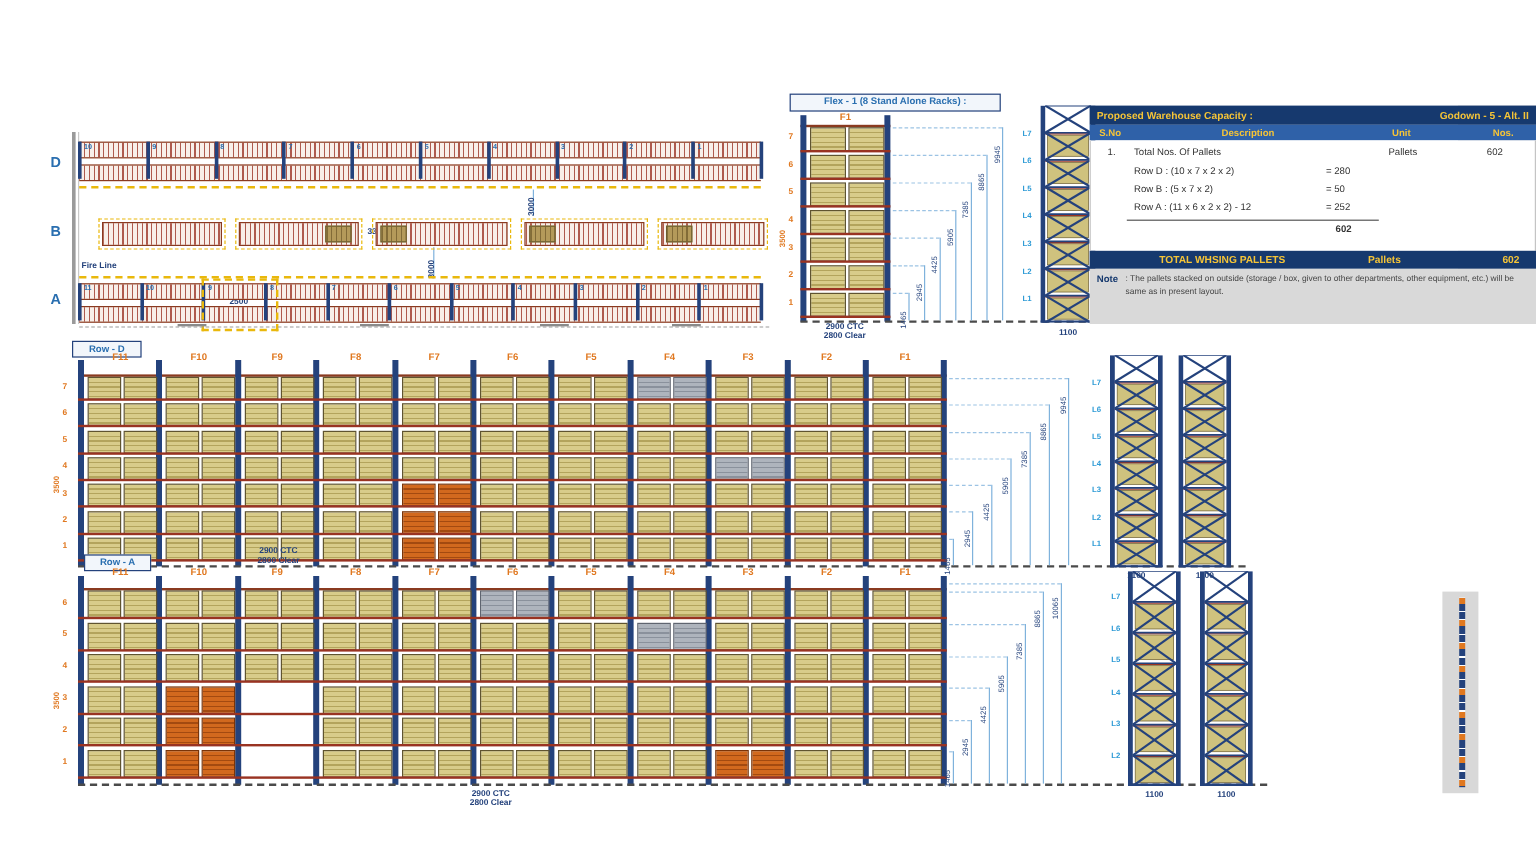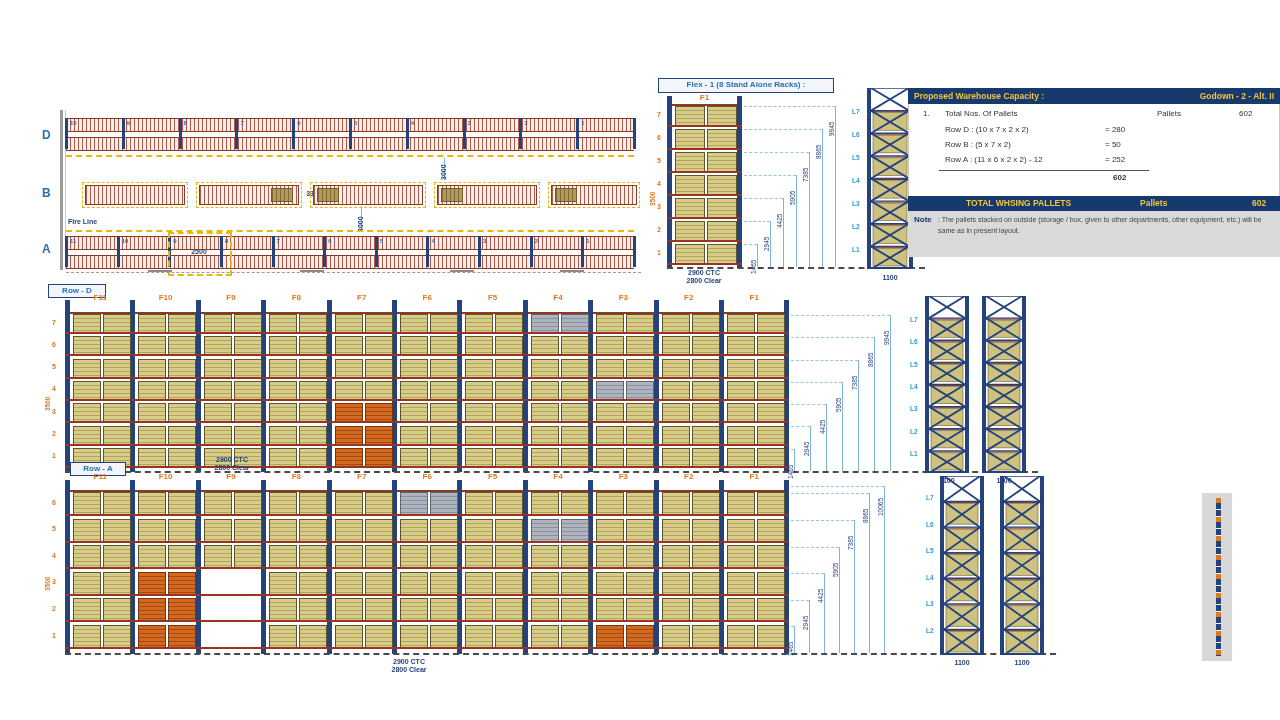--- a/index.html
+++ b/index.html
@@ -262,21 +262,21 @@
       <div class="frame-lvl" style="left: 197px; top: 30px;">L7</div>
       <div class="frame-lvl" style="left: 197px; top: 53px;">L6</div>
       <div class="frame-lvl" style="left: 197px; top: 76px;">L5</div>
       <div class="frame-lvl" style="left: 197px; top: 99px;">L4</div>
       <div class="frame-lvl" style="left: 197px; top: 122px;">L3</div>
       <div class="frame-lvl" style="left: 197px; top: 145px;">L2</div>
       <div class="frame-lvl" style="left: 197px; top: 168px;">L1</div>
     </div>
 
   <div id="rowD" class="abs" style="left:46px;top:284px;width:1010px;height:210px;">
-    <div class="box-label" style="left:2px;top:0;width:56px;height:12px;">Row - D</div>
+    <div class="box-label" style="left:14px;top:0;width:56px;height:12px;">Row - D</div>
   <div class="bay-label" style="left: 24px; top: 9px; width: 60.4px;">F11</div>
       <div class="bay-label" style="left: 89.4px; top: 9px; width: 60.4px;">F10</div>
       <div class="bay-label" style="left: 154.8px; top: 9px; width: 60.4px;">F9</div>
       <div class="bay-label" style="left: 220.2px; top: 9px; width: 60.4px;">F8</div>
       <div class="bay-label" style="left: 285.6px; top: 9px; width: 60.4px;">F7</div>
       <div class="bay-label" style="left: 351px; top: 9px; width: 60.4px;">F6</div>
       <div class="bay-label" style="left: 416.4px; top: 9px; width: 60.4px;">F5</div>
       <div class="bay-label" style="left: 481.8px; top: 9px; width: 60.4px;">F4</div>
       <div class="bay-label" style="left: 547.2px; top: 9px; width: 60.4px;">F3</div>
       <div class="bay-label" style="left: 612.6px; top: 9px; width: 60.4px;">F2</div>
@@ -859,21 +859,27 @@
       <div class="frame-lvl" style="left: 880px; top: 64.6px;">L6</div>
       <div class="frame-lvl" style="left: 880px; top: 91.2px;">L5</div>
       <div class="frame-lvl" style="left: 880px; top: 117.8px;">L4</div>
       <div class="frame-lvl" style="left: 880px; top: 144.4px;">L3</div>
       <div class="frame-lvl" style="left: 880px; top: 171px;">L2</div>
     </div>
 
   <div id="cap-table">
     <div class="cap-hdr">
       <span>Proposed Warehouse Capacity :</span>
-      <span>Godown - 2 - Alt. II</span>
+      <span>Godown - 5 - Alt. II</span>
+    </div>
+    <div class="cap-cols">
+      <span class="abs" style="left:8px;">S.No</span>
+      <span class="abs" style="left:110px;">Description</span>
+      <span class="abs" style="left:252px;">Unit</span>
+      <span class="abs" style="left:336px;">Nos.</span>
     </div>
     <div class="cap-body">
       <span class="abs" style="left:14px;top:5px;">1.</span>
       <span class="abs" style="left:36px;top:5px;">Total Nos. Of Pallets</span>
       <span class="abs" style="left:248px;top:5px;">Pallets</span>
       <span class="abs" style="left:330px;top:5px;">602</span>
       <span class="abs" style="left:36px;top:21px;">Row D : (10 x 7 x 2 x 2)</span>
       <span class="abs" style="left:196px;top:21px;">= 280</span>
       <span class="abs" style="left:36px;top:36px;">Row B : (5 x 7 x 2)</span>
       <span class="abs" style="left:196px;top:36px;">= 50</span>

